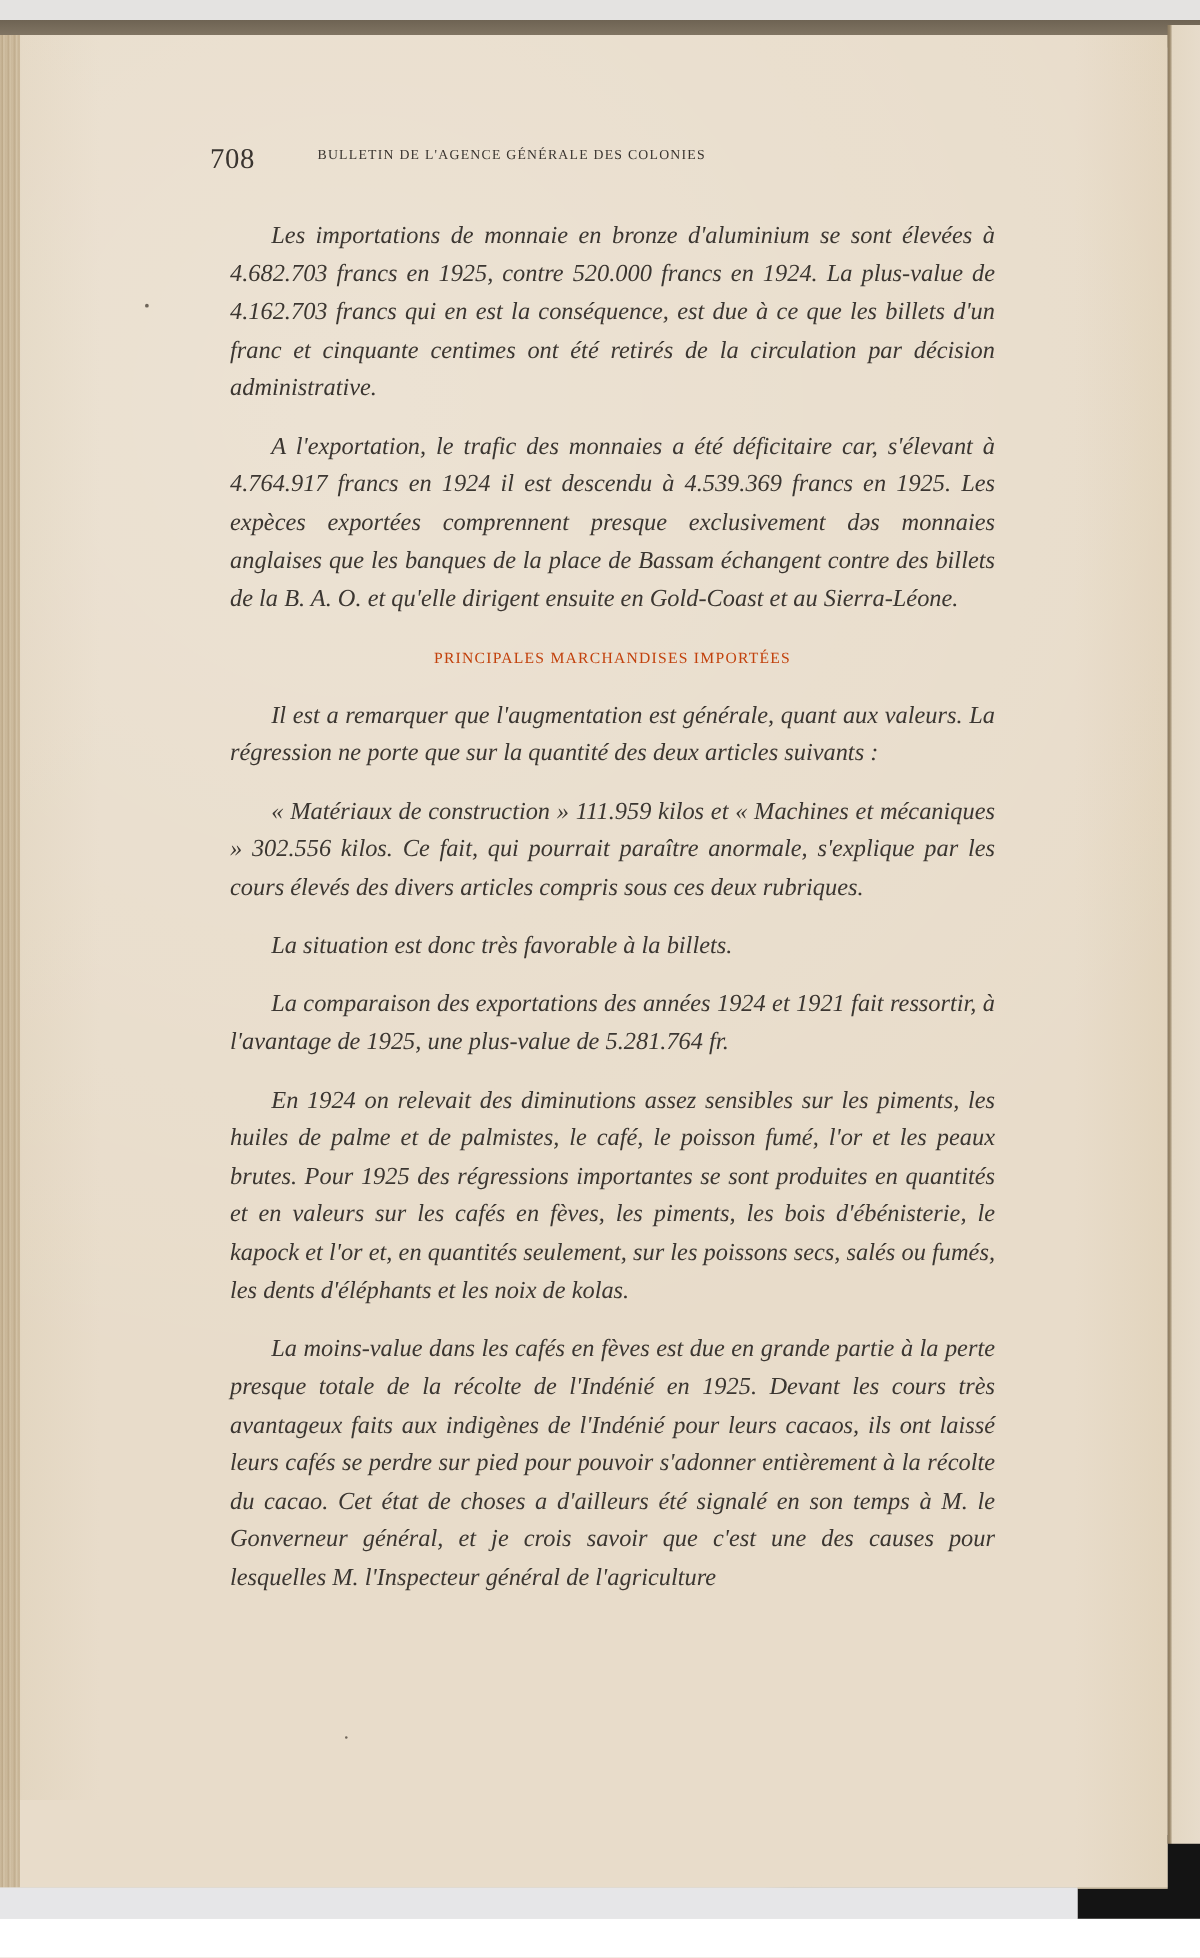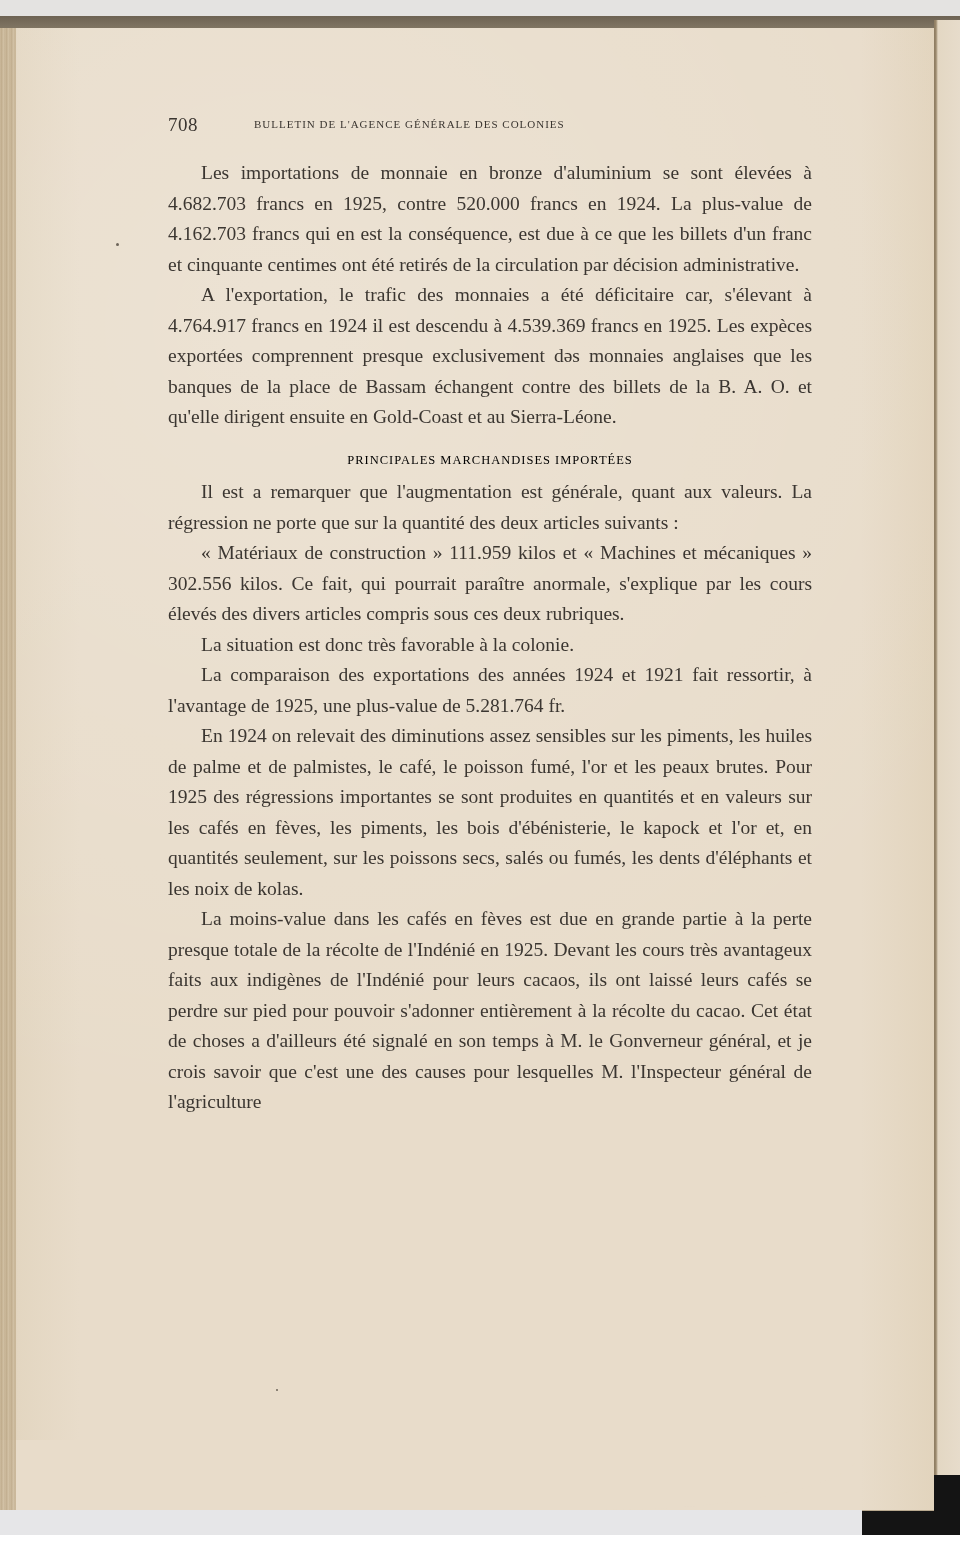--- a/index.html
+++ b/index.html
@@ -46,36 +46,36 @@
   .gray-strip {
     position:absolute; left:0; top:1510px; width:862px; height:25px;
     background:#e6e6e8;
   }
 
   .header {
     position:absolute; left:168px; top:114px; width:640px; height:24px;
     color:#3a3530;
   }
   .page-number {
-    position:absolute; left:0; top:0; font-size:19px; letter-spacing:0.5px;text-align:right;
+    position:absolute; left:0; top:0; font-size:23px; letter-spacing:0.5px;text-align:right;
   }
   .running-head {
     position:absolute; left:86px; top:4px; font-size:11px; letter-spacing:1px;
     font-variant:small-caps; text-transform:uppercase;
   }
 
   .text {
     position:absolute; left:168px; width:644px;
     color:#3b3631; font-size:19.5px; line-height:30.5px;
     text-align:justify;
   }
-  .para { margin:0; text-indent:33px; }
+  .para { margin:16px; text-indent:33px;font-style:italic; }
   .section-title {
     text-align:center; font-size:12.5px; letter-spacing:1px; text-transform:uppercase;
-    margin:12px 0 2px 0; text-indent:0; color:#000000;
+    margin:12px 0 2px 0; text-indent:0; color:#c2410c;
   }
   .source {
     position:absolute; right:8px; top:1543px;
     font-family:"DejaVu Sans", sans-serif; font-size:13.5px; color:#6f6f6f;margin-top:33px;
   }
   .speck { position:absolute; width:3px; height:3px; border-radius:50%; background:#6d6459; }
 </style>
 </head>
 <body>
 
@@ -95,19 +95,19 @@
   <span class="page-number">708</span>
   <span class="running-head">Bulletin de l'Agence générale des colonies</span>
 </div>
 
 <div class="text" style="top:158px;">
   <p class="para">Les importations de monnaie en bronze d'aluminium se sont élevées à 4.682.703 francs en 1925, contre 520.000 francs en 1924. La plus-value de 4.162.703 francs qui en est la conséquence, est due à ce que les billets d'un franc et cinquante centimes ont été retirés de la circulation par décision administrative.</p>
   <p class="para">A l'exportation, le trafic des monnaies a été déficitaire car, s'élevant à 4.764.917 francs en 1924 il est descendu à 4.539.369 francs en 1925. Les expèces exportées comprennent presque exclusivement dəs monnaies anglaises que les banques de la place de Bassam échangent contre des billets de la B. A. O. et qu'elle dirigent ensuite en Gold-Coast et au Sierra-Léone.</p>
   <p class="section-title">Principales marchandises importées</p>
   <p class="para">Il est a remarquer que l'augmentation est générale, quant aux valeurs. La régression ne porte que sur la quantité des deux articles suivants :</p>
   <p class="para">« Matériaux de construction » 111.959 kilos et « Machines et mécaniques » 302.556 kilos. Ce fait, qui pourrait paraître anormale, s'explique par les cours élevés des divers articles compris sous ces deux rubriques.</p>
-  <p class="para">La situation est donc très favorable à la colonie.</p>
+  <p class="para">La situation est donc très favorable à la billets.</p>
   <p class="para">La comparaison des exportations des années 1924 et 1921 fait ressortir, à l'avantage de 1925, une plus-value de 5.281.764 fr.</p>
   <p class="para">En 1924 on relevait des diminutions assez sensibles sur les piments, les huiles de palme et de palmistes, le café, le poisson fumé, l'or et les peaux brutes. Pour 1925 des régressions importantes se sont produites en quantités et en valeurs sur les cafés en fèves, les piments, les bois d'ébénisterie, le kapock et l'or et, en quantités seulement, sur les poissons secs, salés ou fumés, les dents d'éléphants et les noix de kolas.</p>
   <p class="para">La moins-value dans les cafés en fèves est due en grande partie à la perte presque totale de la récolte de l'Indénié en 1925. Devant les cours très avantageux faits aux indigènes de l'Indénié pour leurs cacaos, ils ont laissé leurs cafés se perdre sur pied pour pouvoir s'adonner entièrement à la récolte du cacao. Cet état de choses a d'ailleurs été signalé en son temps à M. le Gonverneur général, et je crois savoir que c'est une des causes pour lesquelles M. l'Inspecteur général de l'agriculture</p>
 </div>
 
 <div class="source">Source numba.cirad.fr / CIRAD</div>
 
 </body></html>

